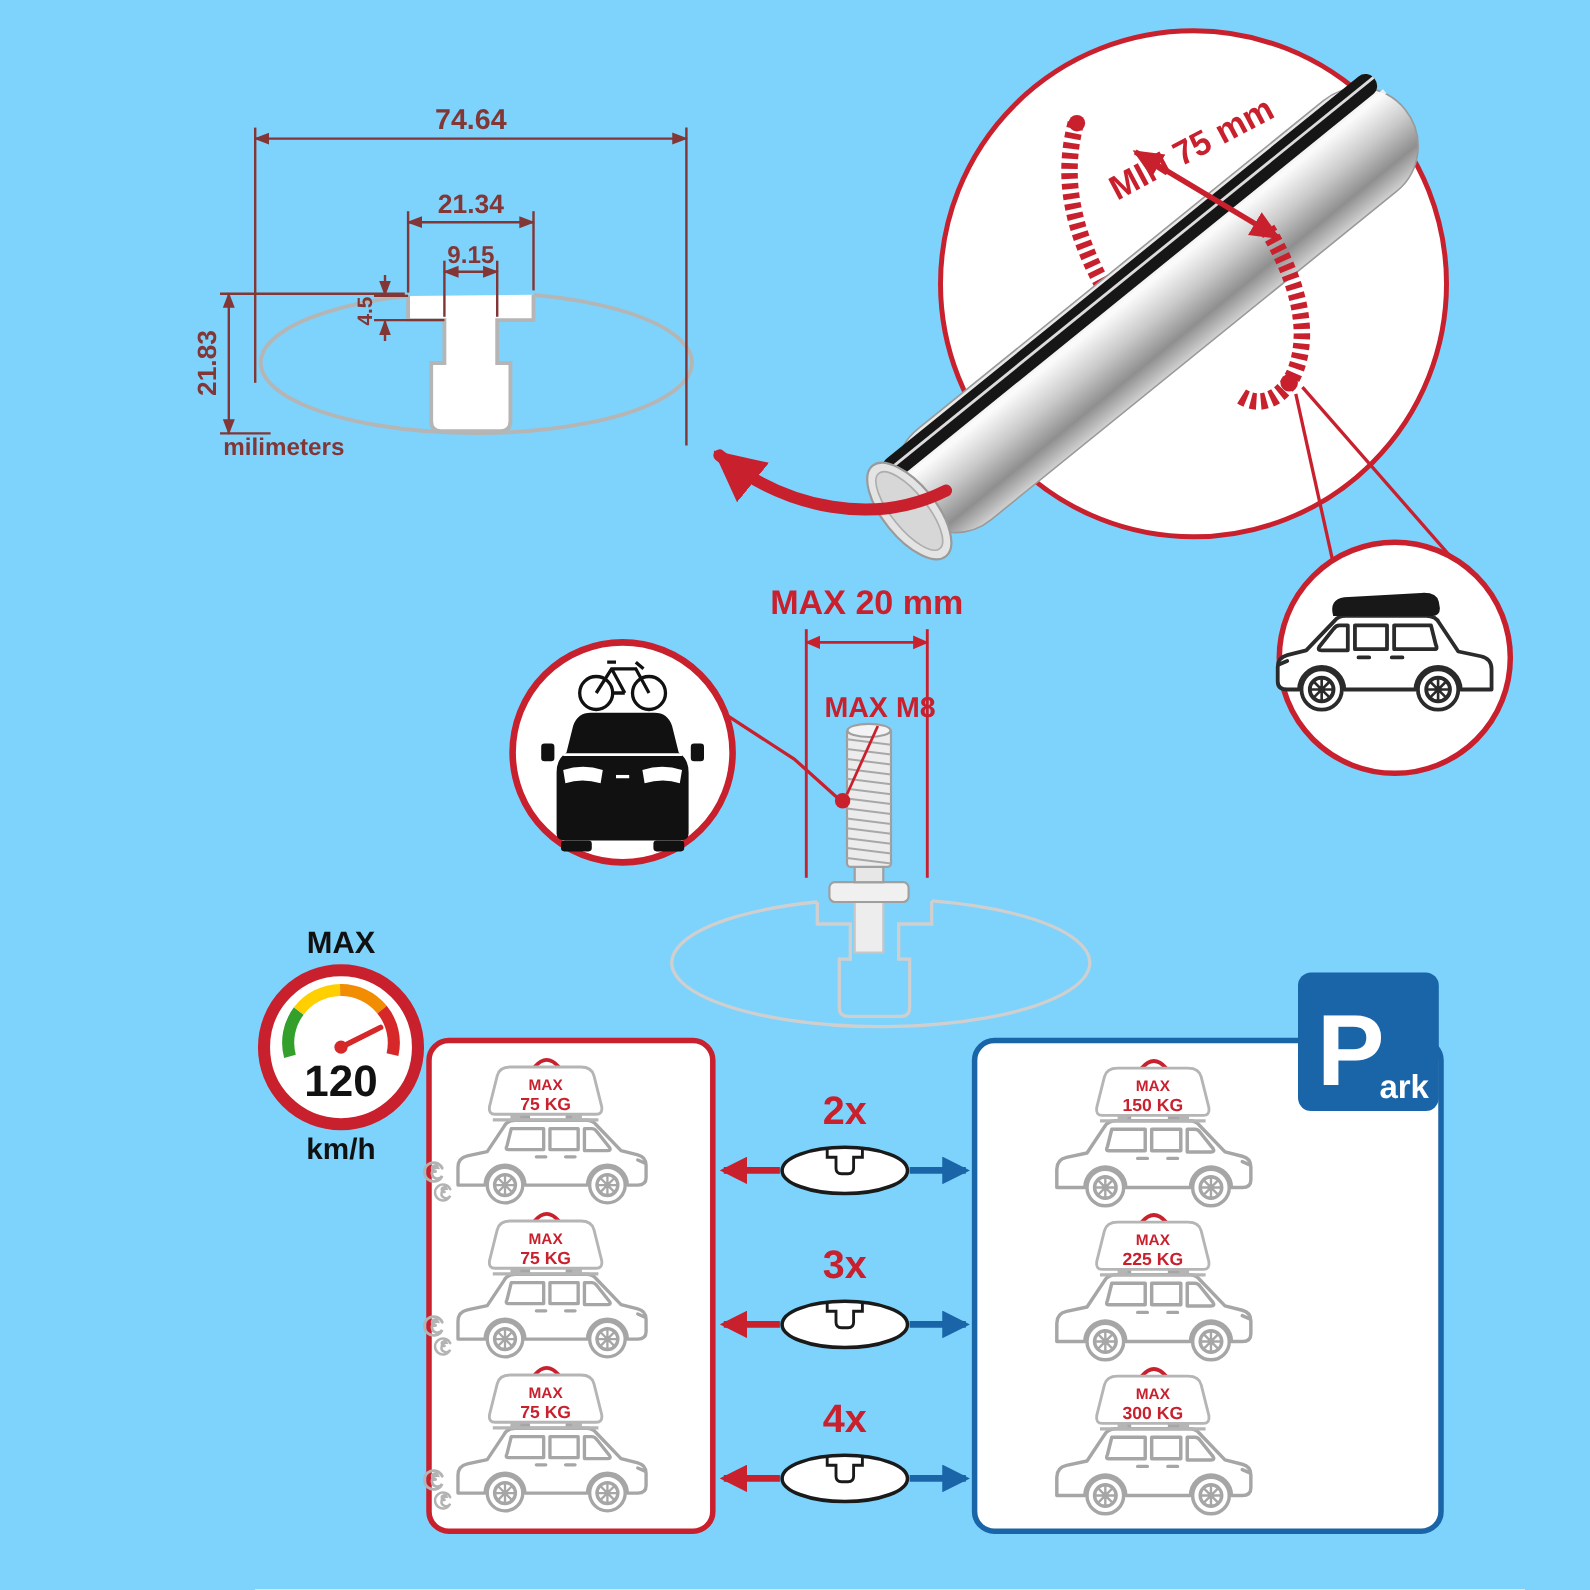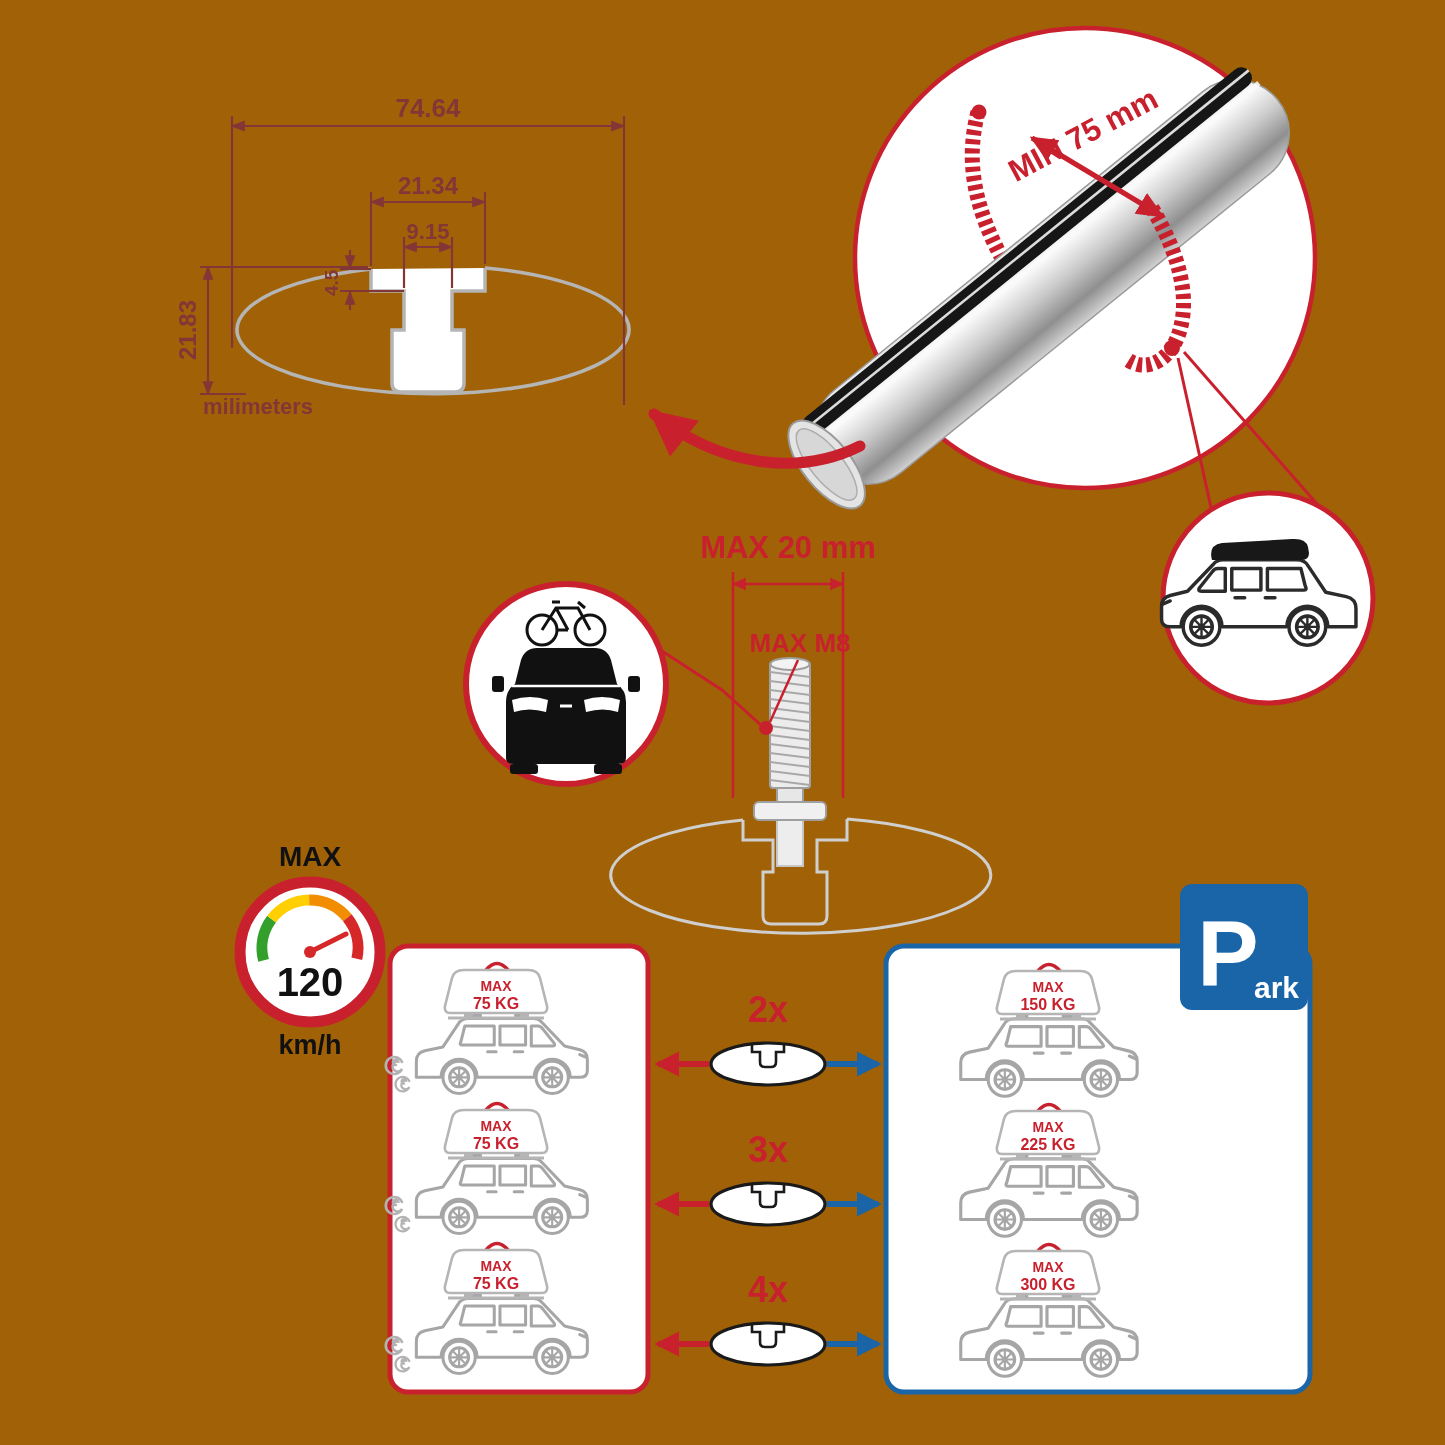--- a/index.html
+++ b/index.html
@@ -1,16 +1,16 @@
 <!DOCTYPE html>
 <html><head>
 <meta charset="utf-8">
 <style>
   html,body{margin:0;padding:0;background:#fff;}
-  .canvas{position:relative;width:1445px;height:1445px;background:#a16207;overflow:hidden;
+  .canvas{position:relative;width:1445px;height:1445px;background:#7dd3fc;overflow:hidden;
           font-family:"Liberation Sans",sans-serif;}
   svg text{font-family:"Liberation Sans",sans-serif;font-weight:700;}
 </style>
 </head>
 <body>
 
 <div class="canvas">
 <svg width="1445" height="1445" viewBox="0 0 1445 1445">
   <defs>
     <marker id="mDim" viewBox="0 0 10 10" refX="9" refY="5" markerWidth="6.5" markerHeight="6.5" orient="auto-start-reverse">

